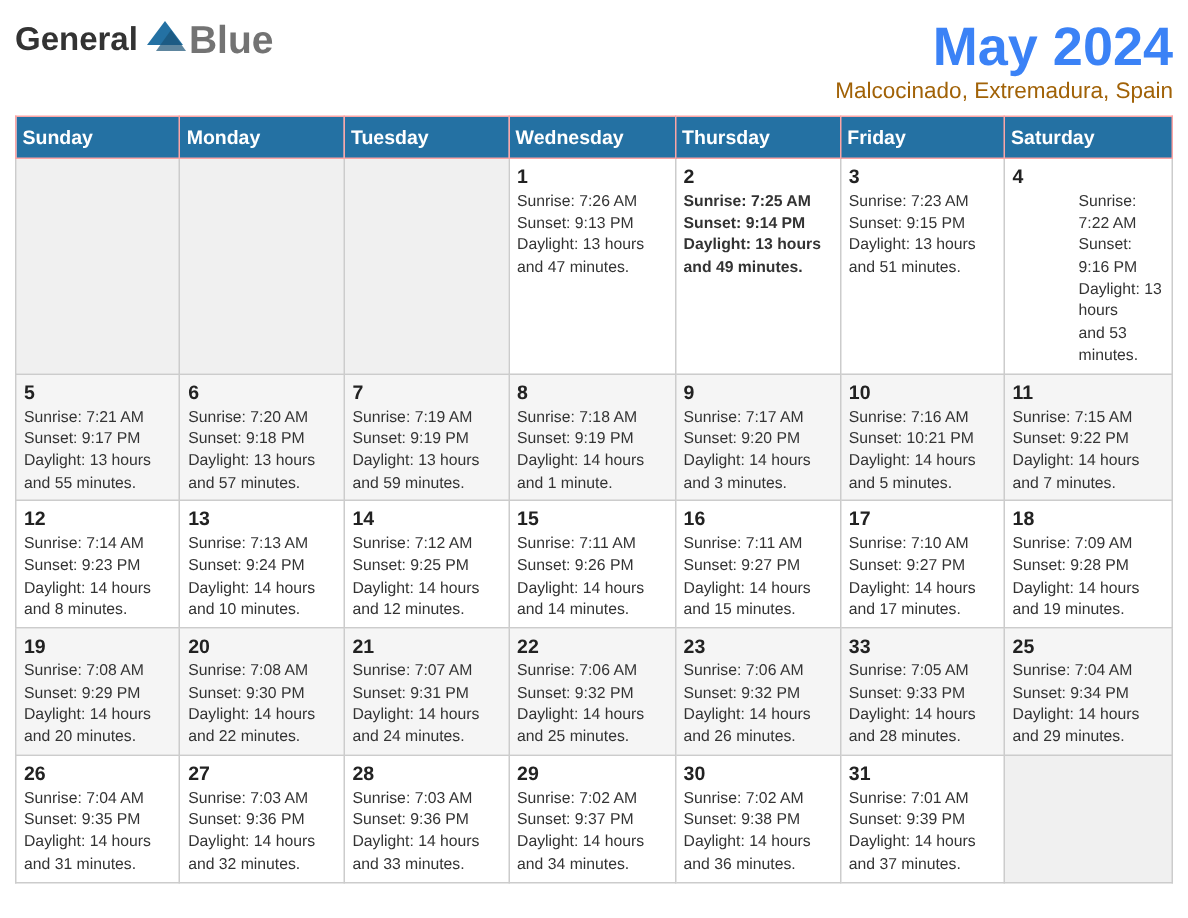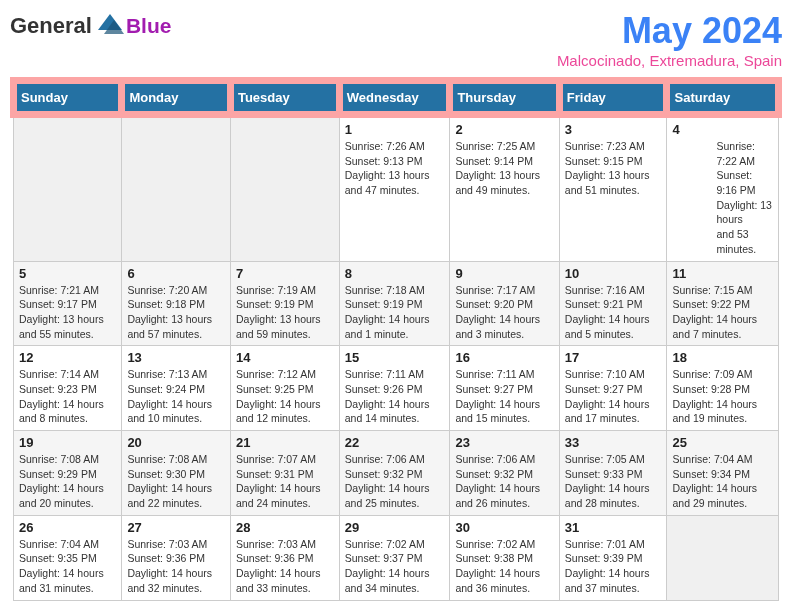--- a/index.html
+++ b/index.html
@@ -19,54 +19,54 @@
     .logo {
       display: flex;
       align-items: center;
     }
     .logo-text-general {
       font-size: 22px;
       font-weight: bold;
       color: #333;
     }
     .logo-text-blue {
-      font-size: 21px;
-      font-weight: bold;
-      color: #a21caf;
+      font-size: 26px;
+      font-weight: bold;
+      color: #737373;
     }
     .logo-icon {
       width: 32px;
       height: 32px;
       margin-left: 2px;
     }
     .title-area {
       text-align: right;
     }
     .month-title {
       font-size: 36px;
       font-weight: bold;
       color: #3b82f6;
     }
     .location-title {
       font-size: 15px;
-      color: #ec4899;
+      color: #a16207;
     }
     .calendar {
       width: 100%;
       border-collapse: collapse;
       border: 1px solid #ccc;
     }
     .calendar th {
       background-color: #2471a3;
       color: #fff;
       font-size: 13px;
       font-weight: bold;
       padding: 6px 4px;
       text-align: left;
-      border: 7px solid #fca5a5;
+      border: 1px solid #fca5a5;
     }
     .calendar td {
       border: 1px solid #ccc;
       vertical-align: top;
       padding: 4px 5px;
       width: 113px;
       min-height: 80px;
       background: #fff;
     }
     .calendar tr:nth-child(even) td {
@@ -128,21 +128,21 @@
         <td class="empty-cell"></td>
         <td>
           <div class="day-number">1</div>
           <div class="day-info" style="white-space: pre-line;">Sunrise: 7:26 AM
 Sunset: 9:13 PM
 Daylight: 13 hours
 and 47 minutes.</div>
         </td>
         <td>
           <div class="day-number">2</div>
-          <div class="day-info" style="white-space: pre-line;">Sunrise: 7:25 AM
+          <div class="day-info" style="white-space: pre-line; font-weight: bold;">Sunrise: 7:25 AM
 Sunset: 9:14 PM
 Daylight: 13 hours
 and 49 minutes.</div>
         </td>
         <td>
           <div class="day-number">3</div>
           <div class="day-info" style="white-space: pre-line;">Sunrise: 7:23 AM
 Sunset: 9:15 PM
 Daylight: 13 hours
 and 51 minutes.</div>
@@ -187,21 +187,21 @@
         <td>
           <div class="day-number">9</div>
           <div class="day-info" style="white-space: pre-line;">Sunrise: 7:17 AM
 Sunset: 9:20 PM
 Daylight: 14 hours
 and 3 minutes.</div>
         </td>
         <td>
           <div class="day-number">10</div>
           <div class="day-info" style="white-space: pre-line;">Sunrise: 7:16 AM
-Sunset: 9:21 PM
+Sunset: 10:21 PM
 Daylight: 14 hours
 and 5 minutes.</div>
         </td>
         <td>
           <div class="day-number">11</div>
           <div class="day-info" style="white-space: pre-line;">Sunrise: 7:15 AM
 Sunset: 9:22 PM
 Daylight: 14 hours
 and 7 minutes.</div>
         </td>

